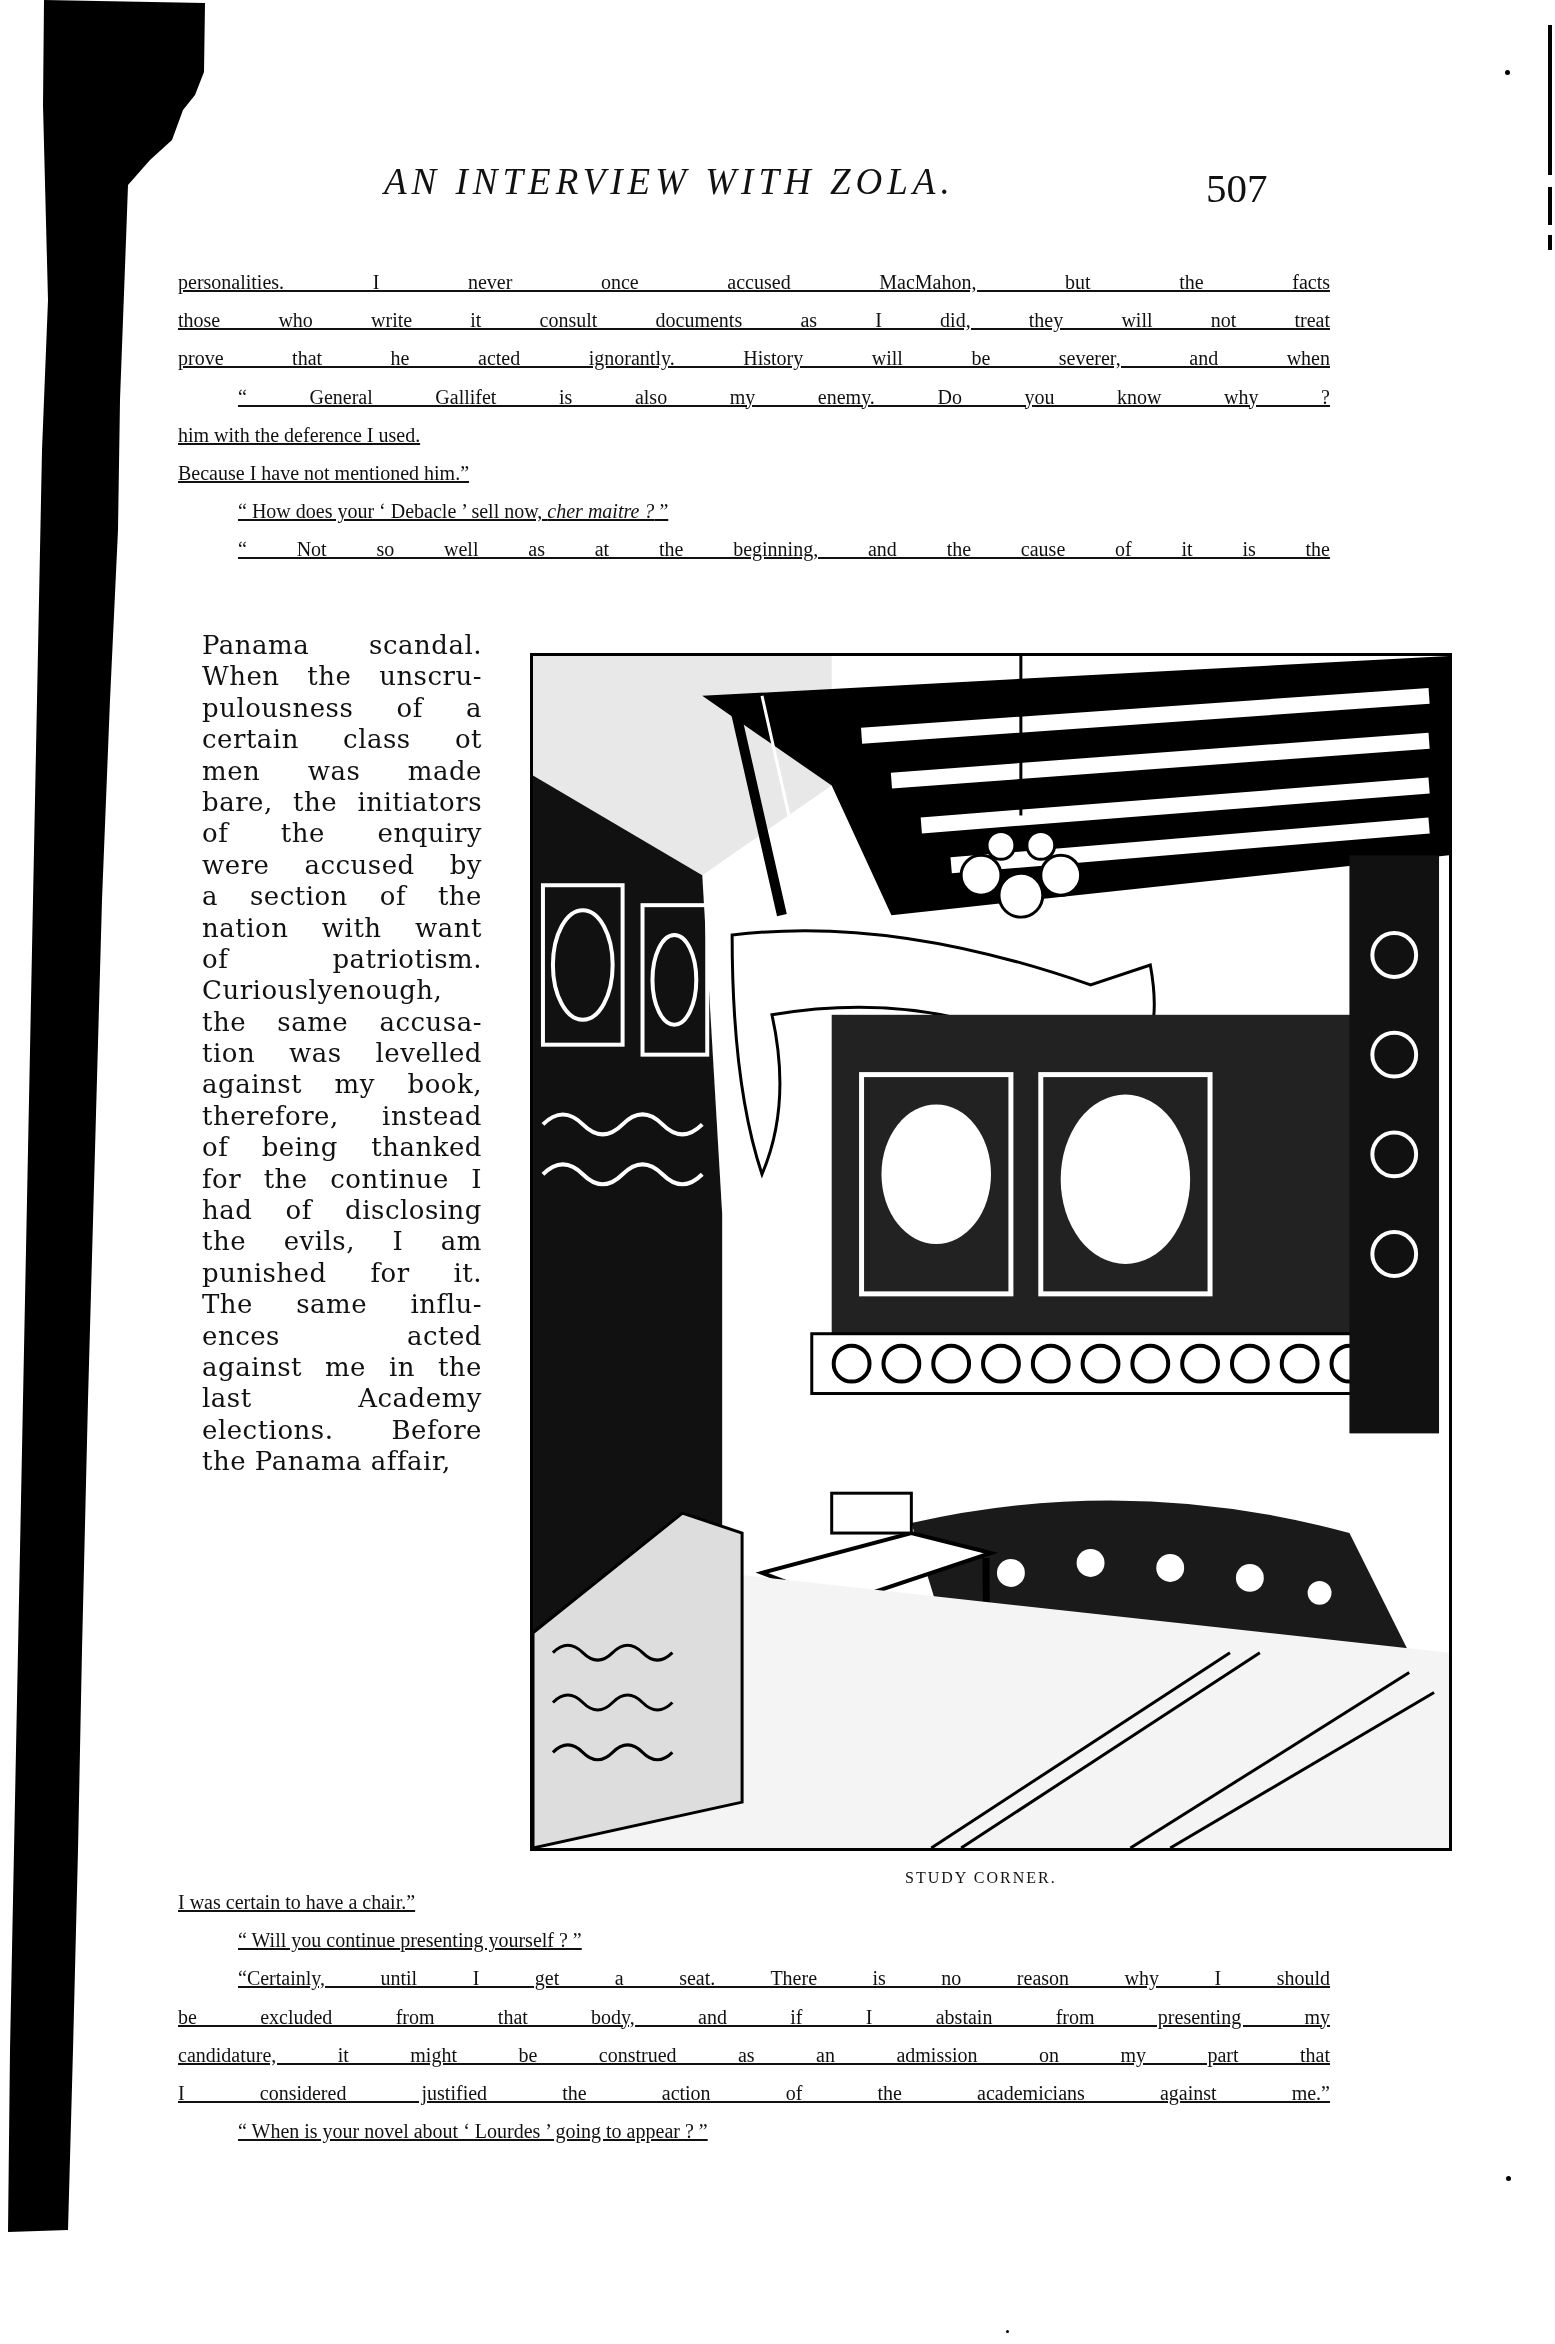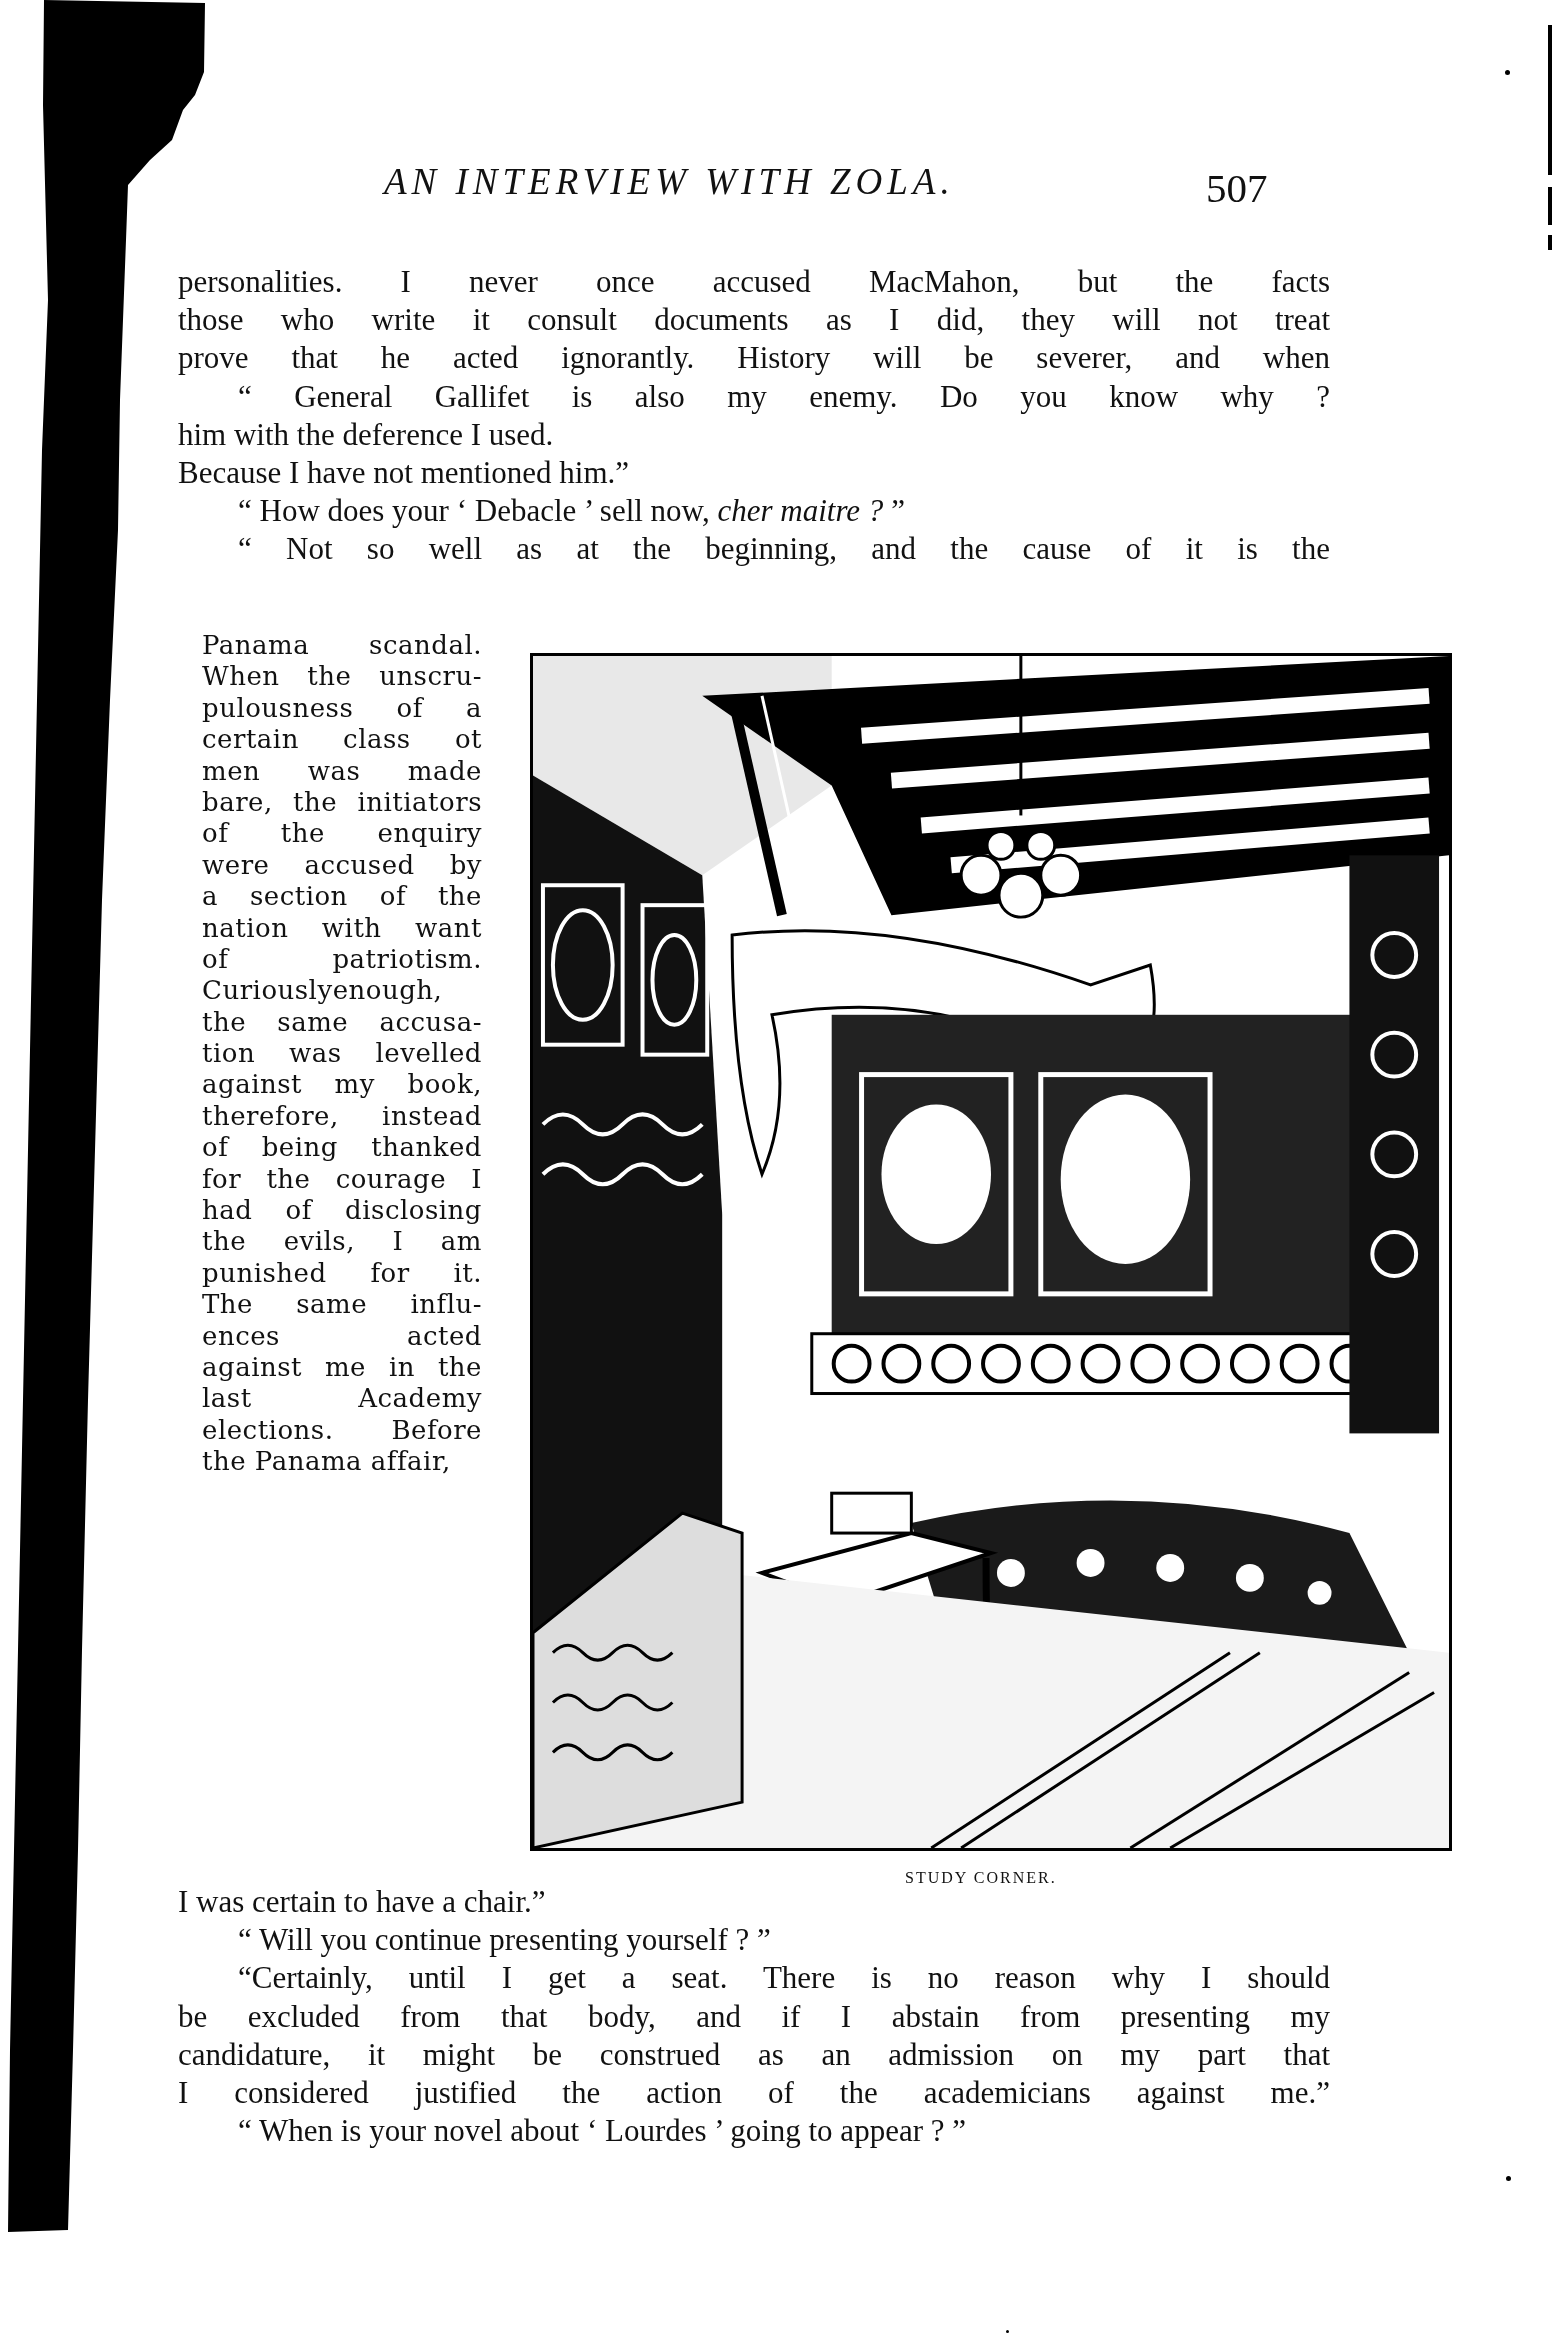--- a/index.html
+++ b/index.html
@@ -26,22 +26,22 @@
     position: absolute; left: 0; top: 0;
     font-style: italic; font-size: 37px; letter-spacing: 5px;
     font-family: "Liberation Serif", serif;
   }
   .page-number {
     position: absolute; left: 822px; top: 4px; font-size: 41px;
   }
 
   .para {
     position: absolute; left: 178px; width: 1152px;
-    font-size: 31px; line-height: 38.2px;
-    text-align: justify; text-align-last: left;
+    font-size: 20px; line-height: 38.2px;
+    text-align: justify; text-align-last: left; text-decoration: underline;
   }
   .line { display: block; white-space: nowrap; text-align: justify; text-align-last: justify; height: 38.2px; }
   .line.last { text-align-last: left; }
   .indent { padding-left: 60px; }
 
   .narrow {
     position: absolute; left: 178px; top: 630px; width: 304px;
     font-family: "DejaVu Serif", serif; font-size: 26px; line-height: 31.4px;
   }
   .narrow .line { height: 31.4px; letter-spacing: 0.5px; margin-left: 24px; }
@@ -96,21 +96,21 @@
   <span class="line">were accused by</span>
   <span class="line">a section of the</span>
   <span class="line">nation with want</span>
   <span class="line">of patriotism.</span>
   <span class="line">Curiouslyenough,</span>
   <span class="line">the same accusa-</span>
   <span class="line">tion was levelled</span>
   <span class="line">against my book,</span>
   <span class="line">therefore, instead</span>
   <span class="line">of being thanked</span>
-  <span class="line">for the courage I</span>
+  <span class="line">for the continue I</span>
   <span class="line">had of disclosing</span>
   <span class="line">the evils, I am</span>
   <span class="line">punished for it.</span>
   <span class="line">The same influ-</span>
   <span class="line">ences acted</span>
   <span class="line">against me in the</span>
   <span class="line">last Academy</span>
   <span class="line">elections. Before</span>
   <span class="line last">the Panama affair,</span>
 </div>

